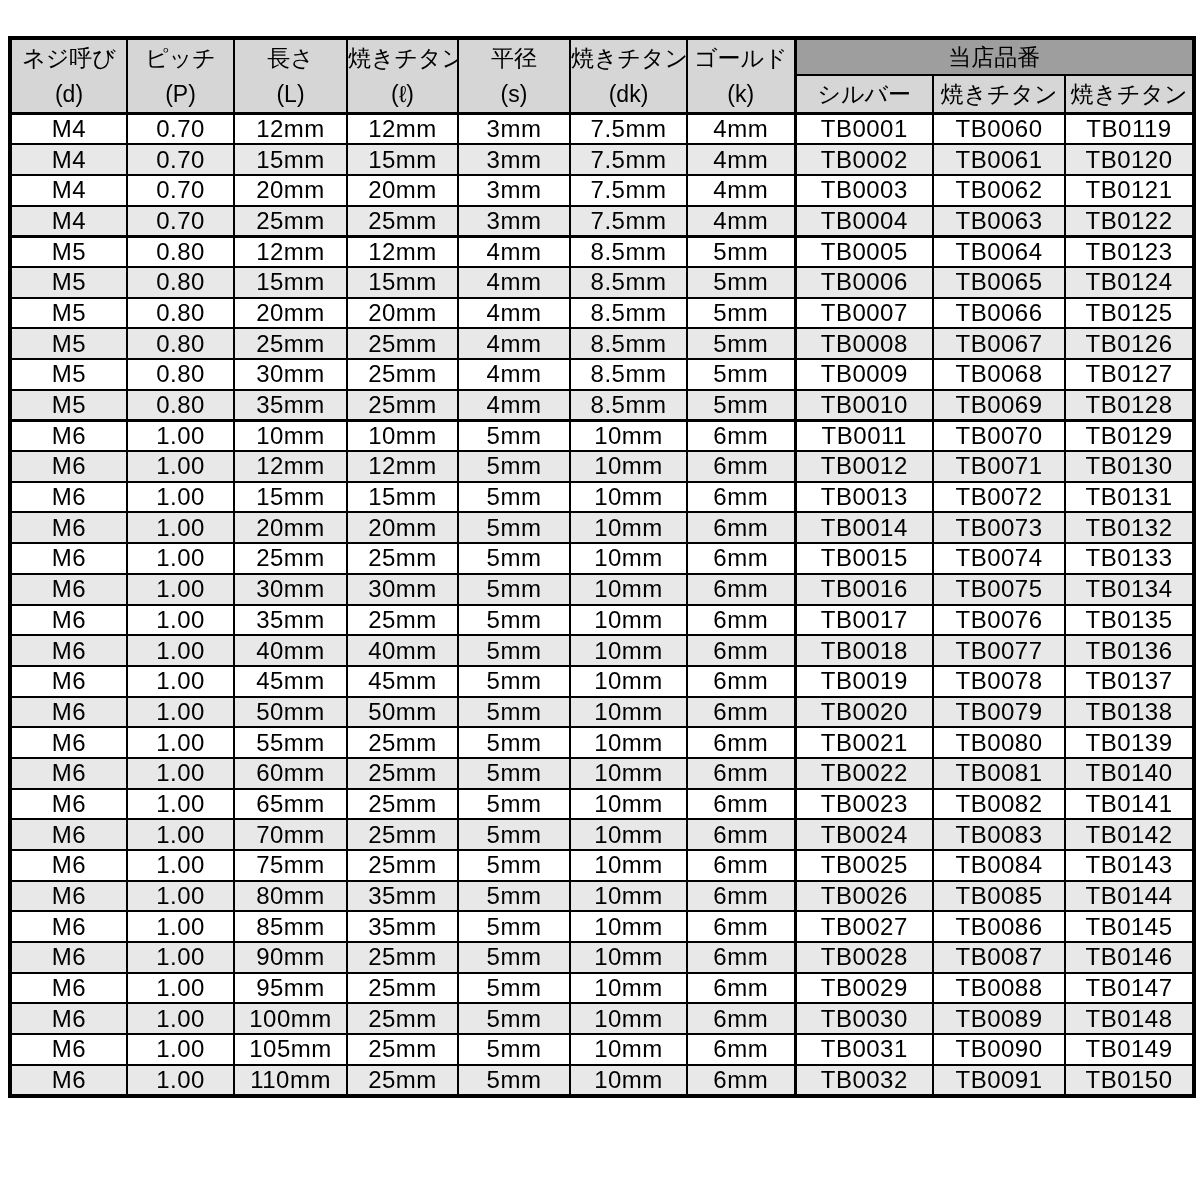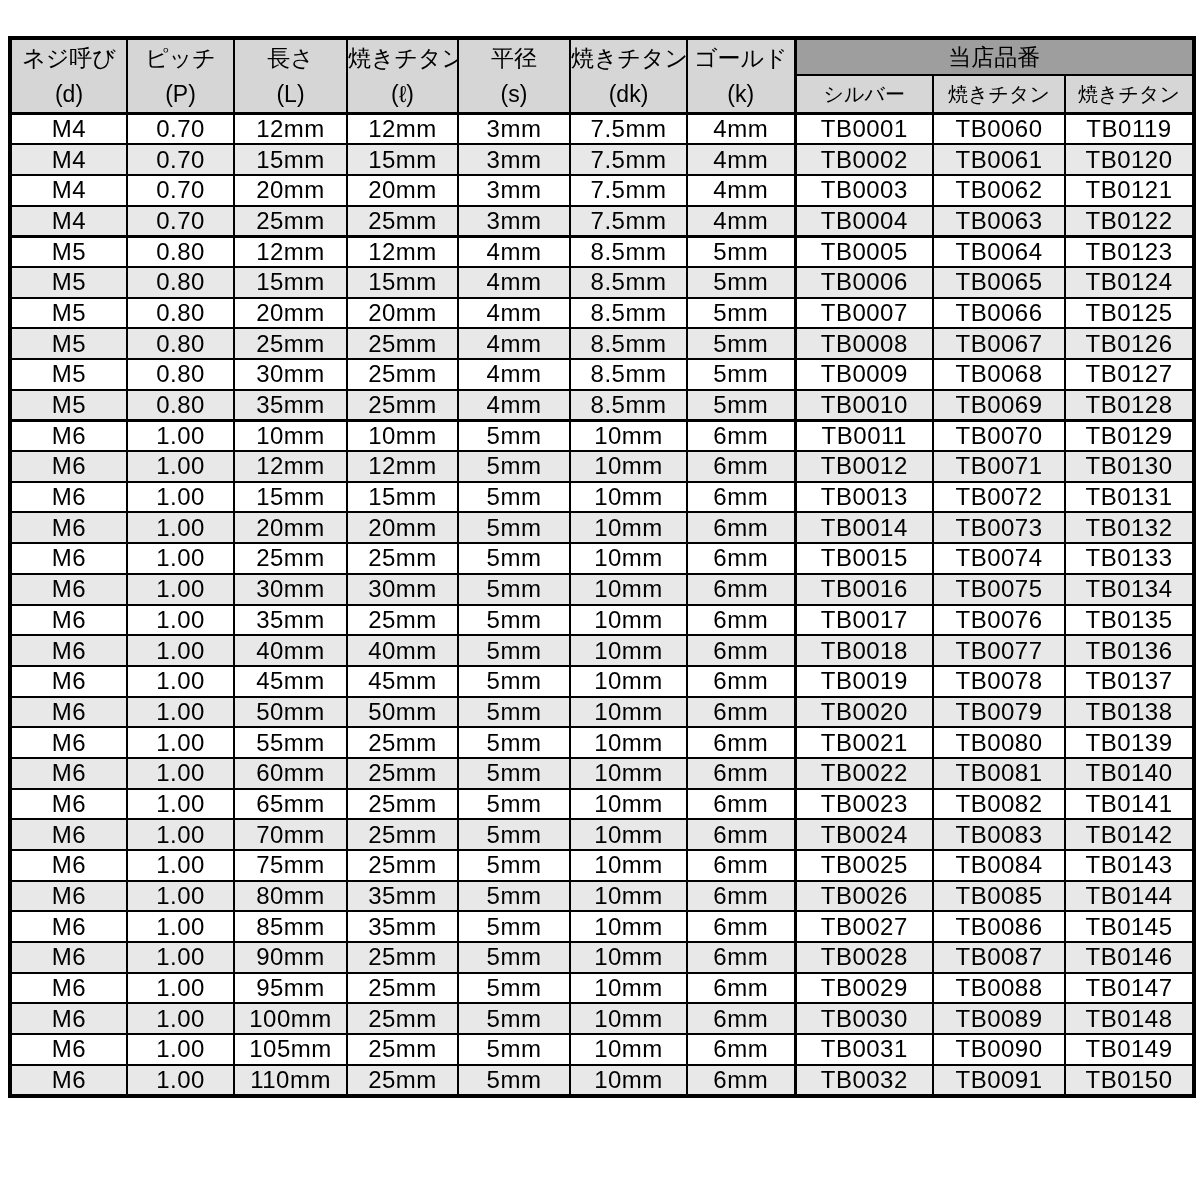--- a/index.html
+++ b/index.html
@@ -43,21 +43,21 @@
     font-size: 23px;
   }
   thead tr.h1 { height: 37px; }
   thead tr.h2 { height: 38px; }
   th.col-head div { line-height: 36px; }
   th.group-head {
     background: var(--group-header-bg);
     border-left: 3px solid var(--border);
     margin-top: 41px;
   }
-  th.sub-head { font-size: 20px; margin-top: 20px; }
+  th.sub-head { font-size: 23px; margin-top: 20px; }
   th.group-left, td.group-left { border-left: 3px solid var(--border); }
   tbody td {
     height: 30.7px;
     font-size: 24px;
     letter-spacing: 0.5px;
   }
   tbody tr { background: var(--row-bg); }
   tbody tr:nth-child(even) { background: var(--stripe-bg); }
   tbody tr:first-child td { border-top: 3px solid var(--border); }
   tbody tr.group-start td { border-top: 3px solid var(--border); }

